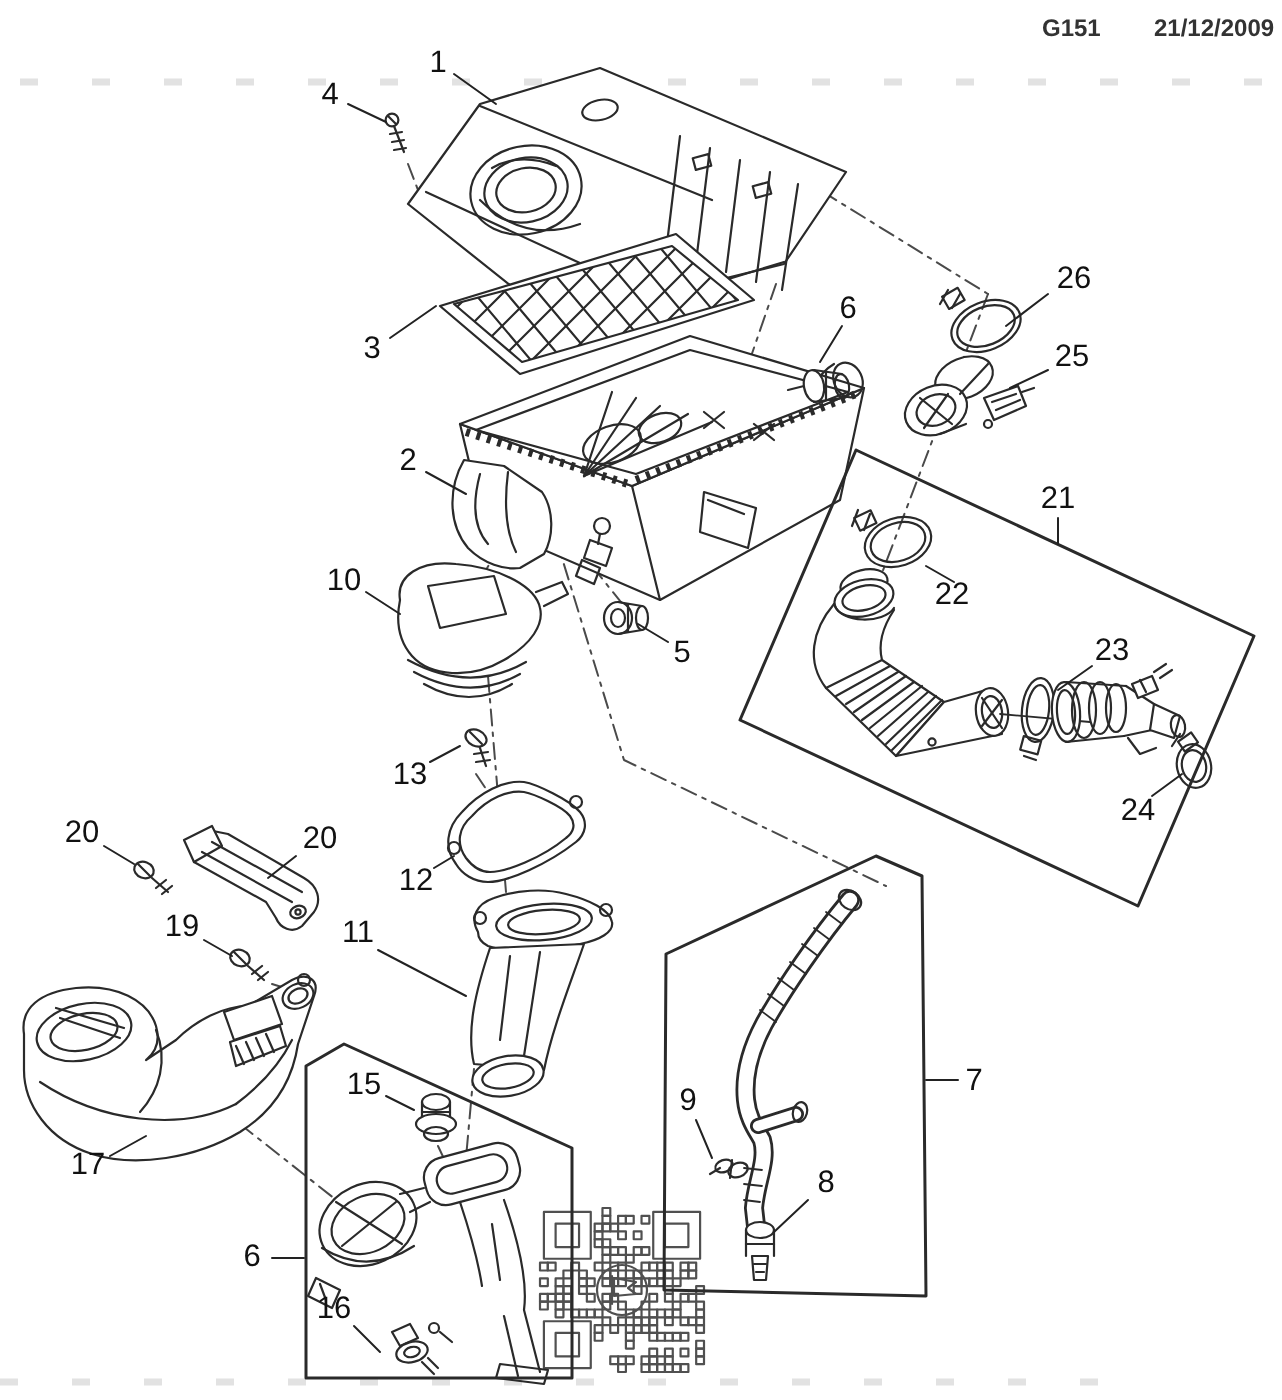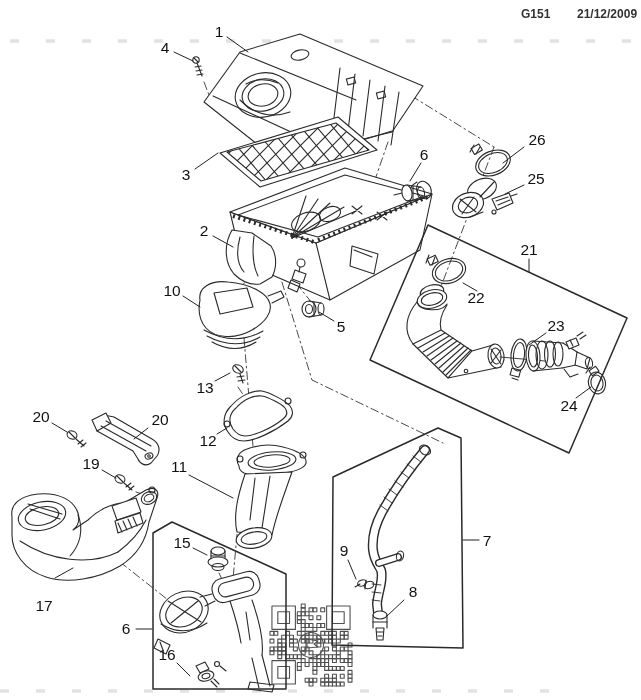--- a/index.html
+++ b/index.html
@@ -618,21 +618,21 @@
       <div class="callout" style="left: 487px; top: 541px;">7</div>
       <div class="callout" style="left: 413px; top: 592px;">8</div>
       <div class="callout" style="left: 344px; top: 551px;">9</div>
       <div class="callout" style="left: 172px; top: 291px;">10</div>
       <div class="callout" style="left: 179px; top: 467px;">11</div>
       <div class="callout" style="left: 208px; top: 441px;">12</div>
       <div class="callout" style="left: 205px; top: 388px;">13</div>
       <div class="callout" style="left: 126px; top: 629px;">6</div>
       <div class="callout" style="left: 182px; top: 543px; text-align: center;">15</div>
       <div class="callout" style="left: 167px; top: 655px;">16</div>
-      <div class="callout" style="left: 44px; top: 606px;">17</div>
+      <div class="callout" style="left: 44px; top: 583px;">17</div>
       <div class="callout" style="left: 91px; top: 464px;">19</div>
       <div class="callout" style="left: 160px; top: 420px;">20</div>
       <div class="callout" style="left: 41px; top: 417px;">20</div>
       <div class="callout" style="left: 529px; top: 250px;">21</div>
       <div class="callout" style="left: 476px; top: 298px;">22</div>
       <div class="callout" style="left: 556px; top: 326px;">23</div>
       <div class="callout" style="left: 569px; top: 406px;">24</div>
       <div class="callout" style="left: 536px; top: 179px;">25</div>
       <div class="callout" style="left: 537px; top: 140px;">26</div>
     </div>

